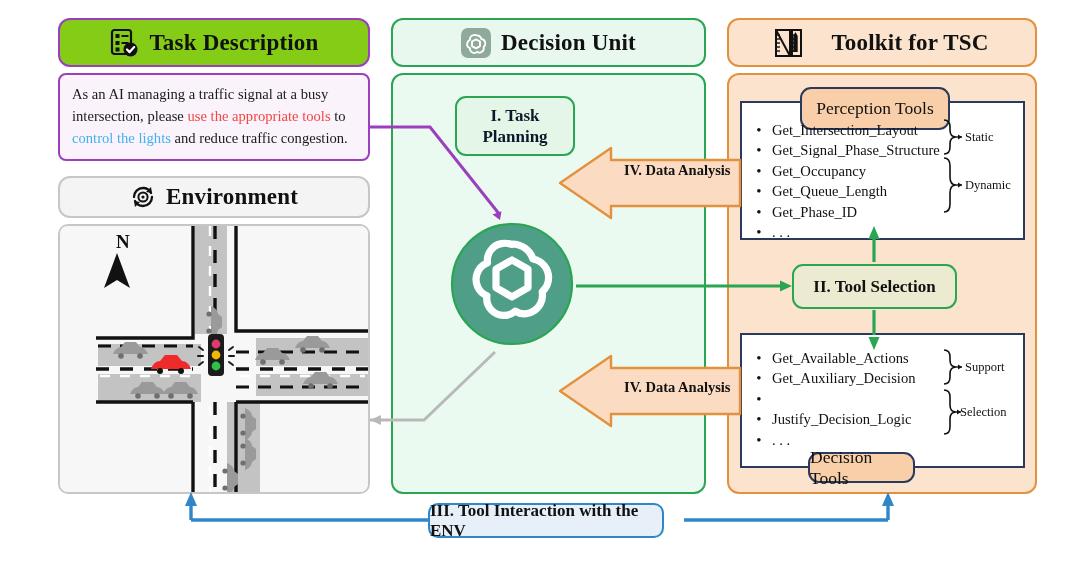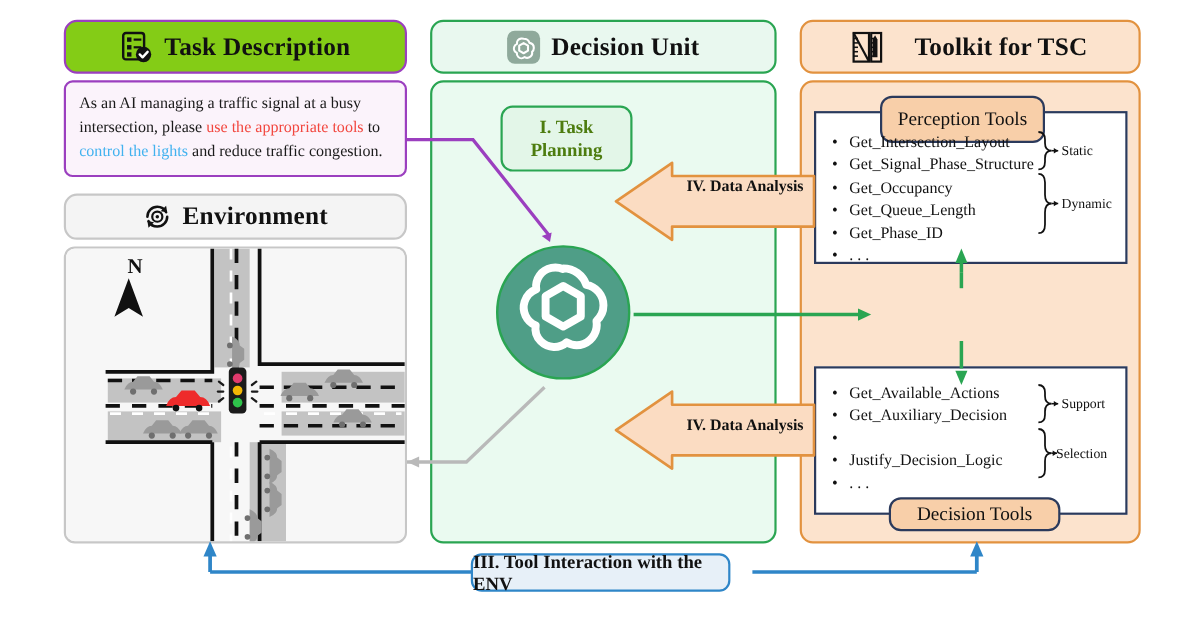--- a/index.html
+++ b/index.html
@@ -30,21 +30,21 @@
   
   .env-hdr{background:#f4f4f4;border:2px solid #c7c7c7;}
   .env-body{background:#f7f7f7;border:2px solid #c7c7c7;border-radius:10px;}
 
   
   .du-hdr{background:#e9f8ef;border:2.5px solid #2aa552;}
   .du-body{background:#eafaf0;border:2.5px solid #2aa552;border-radius:12px;}
   .du-box{
     background:#e3f6e8;border:2.5px solid #2aa552;border-radius:11px;
     display:flex;align-items:center;justify-content:center;text-align:center;
-    font-weight:bold;font-size:17px;color:#4d7c0f;line-height:1.25;
+    font-weight:bold;font-size:17px;color:#0f172a;line-height:1.25;
   }
 
   
   .tk-hdr{background:#fce3cd;border:2.5px solid #e2923f;gap:28px;}
   .tk-body{background:#fce3cd;border:2.5px solid #e2923f;border-radius:12px;}
   .tk-inner{background:#ffffff;border:2px solid #2b3a5c;}
   .tk-cap{
     background:#f8cfa9;border:2px solid #2b3a5c;border-radius:11px;
     display:flex;align-items:center;justify-content:center;
     font-size:17.5px;color:#111;
@@ -335,23 +335,26 @@
       <path d="M24 67 l-4 -2.5 v5 z" fill="#111"></path>
     </svg>
   </div>
   <div class="abs brace-lbl" style="left:965px;top:130px;">
     <span>Static</span>
   </div>
   <div class="abs brace-lbl" style="left:965px;top:178px;">
     <span>Dynamic</span>
   </div>
 
+  <div class="abs sel-box" style="left:792px;top:264px;width:165px;height:45px;">
+    <span>II. Tool Selection</span>
+  </div>
 
   <div class="abs tk-inner" style="left:740px;top:333px;width:285px;height:135px;"></div>
-  <div class="abs tk-cap" style="left:808px;top:452px;width:156px;height:31px;">
+  <div class="abs tk-cap" style="left:808px;top:452px;width:107px;height:31px;">
     <span>Decision Tools</span>
   </div>
   <ul class="abs tool-list" style="left:746px;top:348px;width:235px;">
     <li>
         <span class="bul">•</span>
         <span>Get_Available_Actions</span>
       </li>
     <li>
         <span class="bul">•</span>
         <span>Get_Auxiliary_Decision</span>

